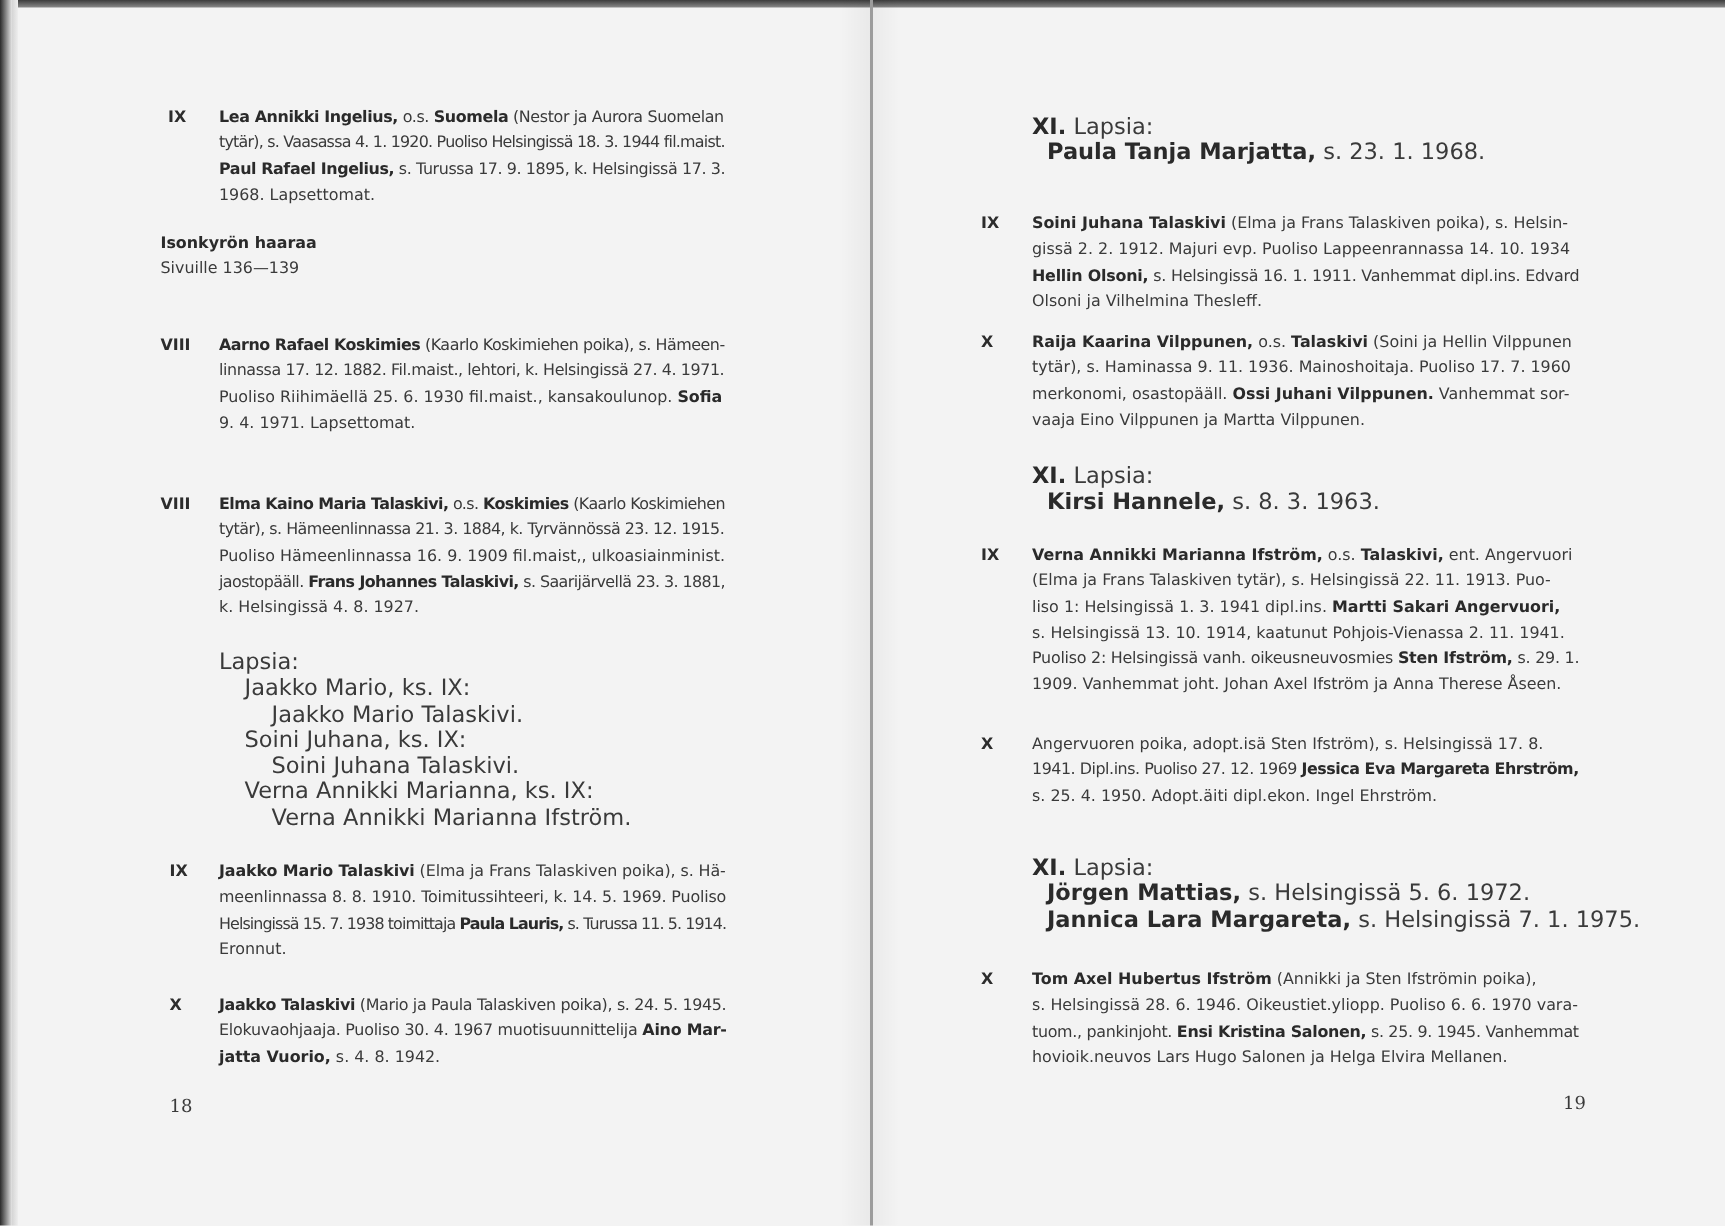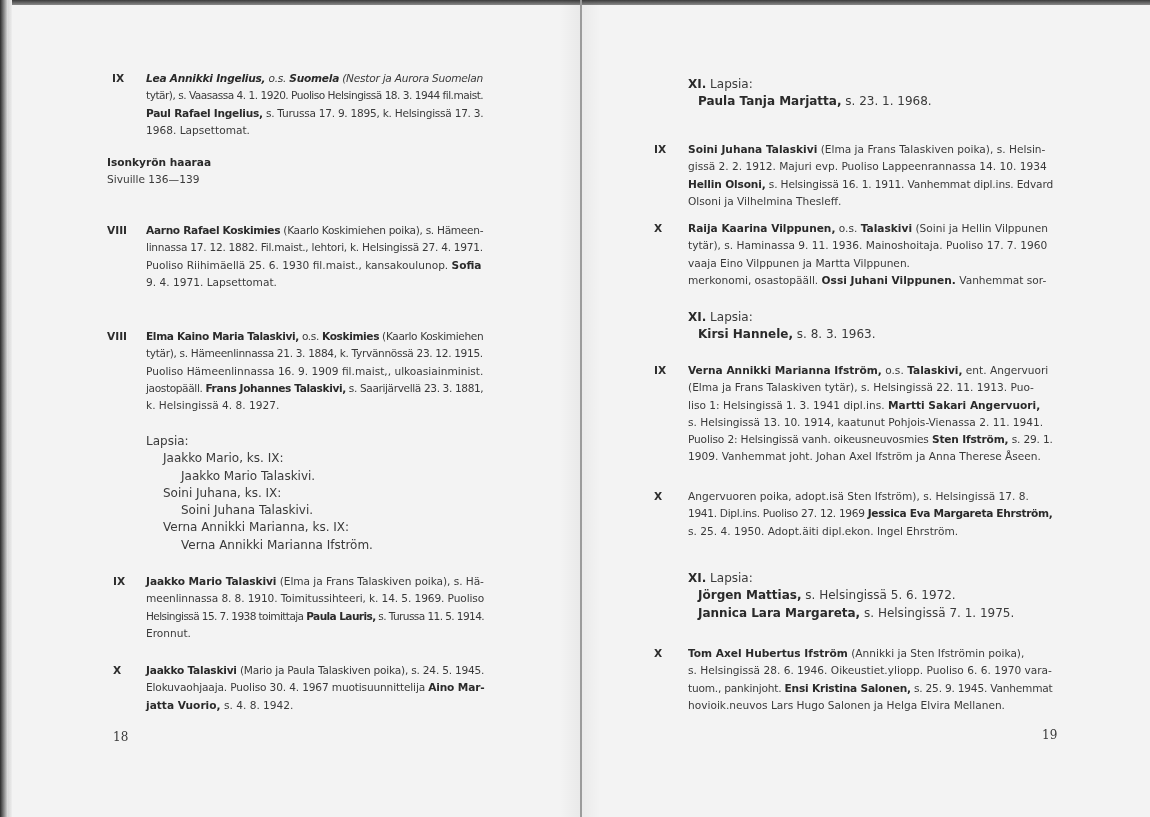--- a/index.html
+++ b/index.html
@@ -14,40 +14,40 @@
   .leftedge2 { position:absolute; left:8px; top:0; width:4px; height:817px; background:linear-gradient(90deg,#d5d5d5,#eeeeee); }
   .gutter { position:absolute; left:580px; top:0; width:2px; height:817px; background:#9c9c9c; }
   .gutter-shade { position:absolute; left:560px; top:0; width:40px; height:817px; background:linear-gradient(90deg,rgba(0,0,0,0),rgba(0,0,0,0.04) 48%,rgba(0,0,0,0.04) 52%,rgba(0,0,0,0)); }
   .page { position:absolute; top:0; height:817px; }
   .page.left { left:0; width:580px; }
   .page.right { left:582px; width:568px; }
   .entry { position:absolute; font-size:10.6px; line-height:17.3px; }
   .entry .num { position:absolute; left:0; top:0; font-weight:bold; color:#2c2c2c; }
   .entry .body { position:absolute; text-align:justify; }
   .entry .body b { color:#2a2a2a; }
-  .sub { position:absolute; font-size:12px; line-height:17.3px; }
+  .sub { position:absolute; font-size:15px; line-height:17.3px; }
   .sub b { color:#2a2a2a; }
   .pageno { position:absolute; font-family:"DejaVu Serif", serif; font-size:12px; color:#3a3a3a; }
   .heading { position:absolute; font-size:10.6px; line-height:17.3px; }
   .heading b { color:#2a2a2a; }
 </style>
 </head>
 <body>
 
 <div class="topbar"></div>
 <div class="leftedge"></div>
 <div class="leftedge2"></div>
 <div class="gutter-shade"></div>
 <div class="gutter"></div>
 
 <div class="page left">
   <div id="L-e1" class="entry" style="left:112px; top:70px;">
       <div class="num">IX</div>
       <div class="body" style="left: 34px; width: 337px;">
-        <div style="white-space: nowrap; letter-spacing: -0.245902px; font-style: italic;"><b>Lea Annikki Ingelius,</b><span> o.s. </span><b>Suomela</b><span> (Nestor ja Aurora Suomelan</span></div>
+        <div style="white-space: nowrap; letter-spacing: -0.245902px;"><b>Lea Annikki Ingelius,</b><span> o.s. </span><b>Suomela</b><span> (Nestor ja Aurora Suomelan</span></div>
         <div style="white-space: nowrap; letter-spacing: -0.513514px;"><span>tytär), s. Vaasassa 4. 1. 1920. Puoliso Helsingissä 18. 3. 1944 fil.maist.</span></div>
         <div style="white-space: nowrap; letter-spacing: -0.268657px;"><b>Paul Rafael Ingelius,</b><span> s. Turussa 17. 9. 1895, k. Helsingissä 17. 3.</span></div>
         <div style="white-space: nowrap;"><span>1968. Lapsettomat.</span></div>
       </div>
     </div>
   <div class="heading" style="left:107px; top:154px;">
     <b>Isonkyrön haaraa</b><br>
     <span>Sivuille 136—139</span>
   </div>
   <div id="L-e2" class="entry" style="left:107px; top:222px;">
@@ -113,22 +113,22 @@
           <div style="white-space: nowrap;"><span>gissä 2. 2. 1912. Majuri evp. Puoliso Lappeenrannassa 14. 10. 1934</span></div>
           <div style="white-space: nowrap; letter-spacing: -0.144928px;"><b>Hellin Olsoni,</b><span> s. Helsingissä 16. 1. 1911. Vanhemmat dipl.ins. Edvard</span></div>
           <div style="white-space: nowrap;"><span>Olsoni ja Vilhelmina Thesleff.</span></div>
         </div>
       </div>
       <div class="entry" style="left: 72px; top: 220px;">
         <div class="num">X</div>
         <div class="body" style="left: 34px; width: 365px;">
           <div style="white-space: nowrap;"><b>Raija Kaarina Vilppunen,</b><span> o.s. </span><b>Talaskivi</b><span> (Soini ja Hellin Vilppunen</span></div>
           <div style="white-space: nowrap;"><span>tytär), s. Haminassa 9. 11. 1936. Mainoshoitaja. Puoliso 17. 7. 1960</span></div>
+          <div style="white-space: nowrap;"><span>merkonomi, osastopääll. </span><b>Ossi Juhani Vilppunen.</b><span> Vanhemmat sor-</span></div>
           <div style="white-space: nowrap;"><span>vaaja Eino Vilppunen ja Martta Vilppunen.</span></div>
-          <div style="white-space: nowrap;"><span>merkonomi, osastopääll. </span><b>Ossi Juhani Vilppunen.</b><span> Vanhemmat sor-</span></div>
         </div>
       </div>
       <div class="sub" style="left: 106px; top: 309px;">
         <div><b>XI.</b><span> Lapsia:</span></div>
         <div style="white-space: nowrap; padding-left: 10px;"><b>Kirsi Hannele,</b><span> s. 8. 3. 1963.</span></div>
       </div>
       <div class="entry" style="left: 72px; top: 362px;">
         <div class="num">IX</div>
         <div class="body" style="left: 34px; width: 365px;">
           <div style="white-space: nowrap;"><b>Verna Annikki Marianna Ifström,</b><span> o.s. </span><b>Talaskivi,</b><span> ent. Angervuori</span></div>

